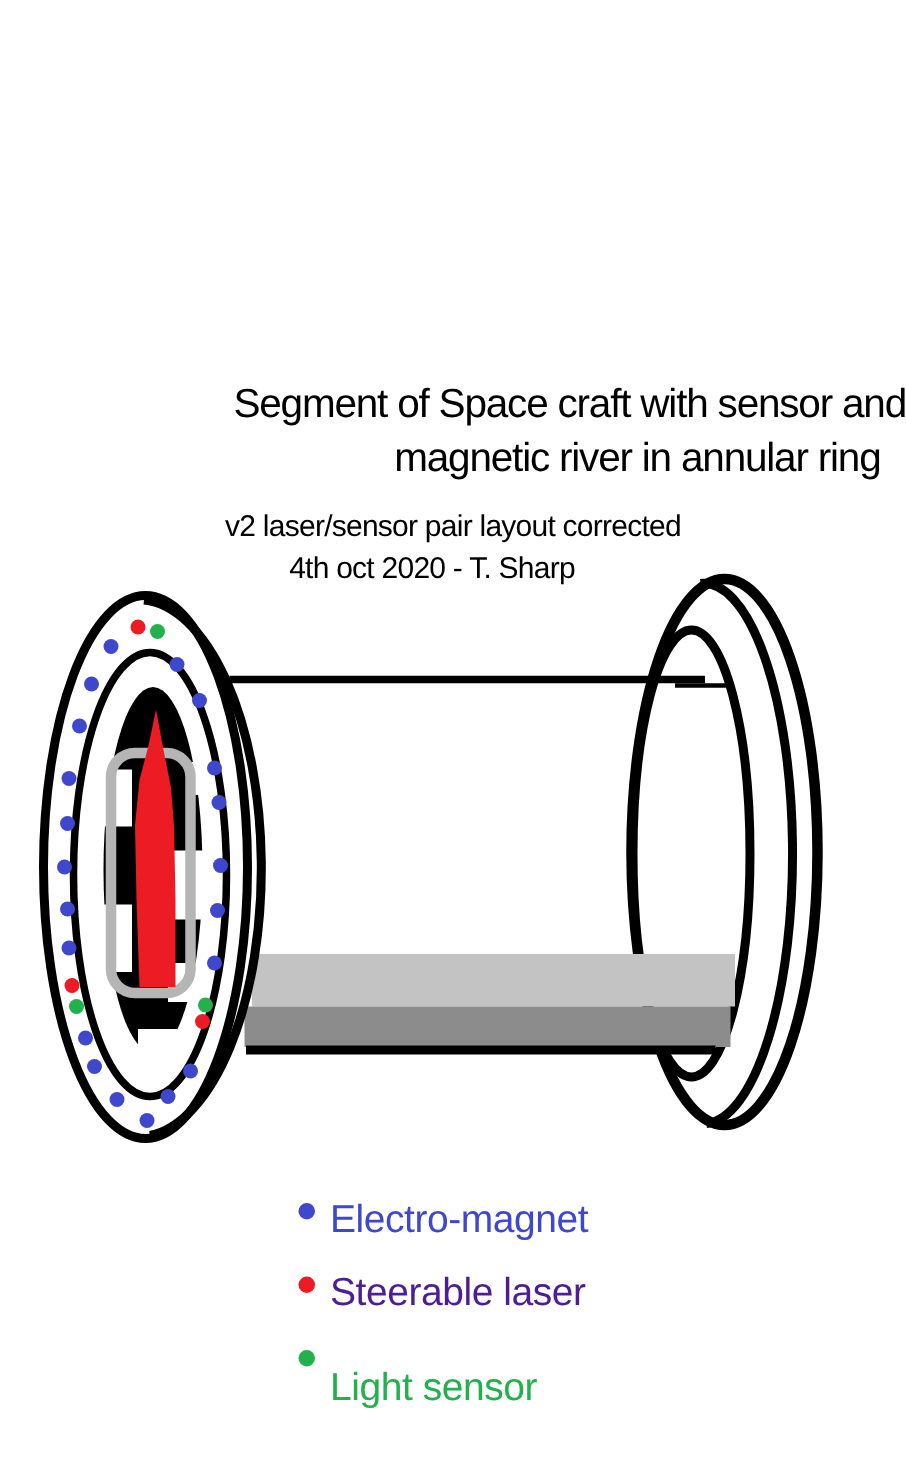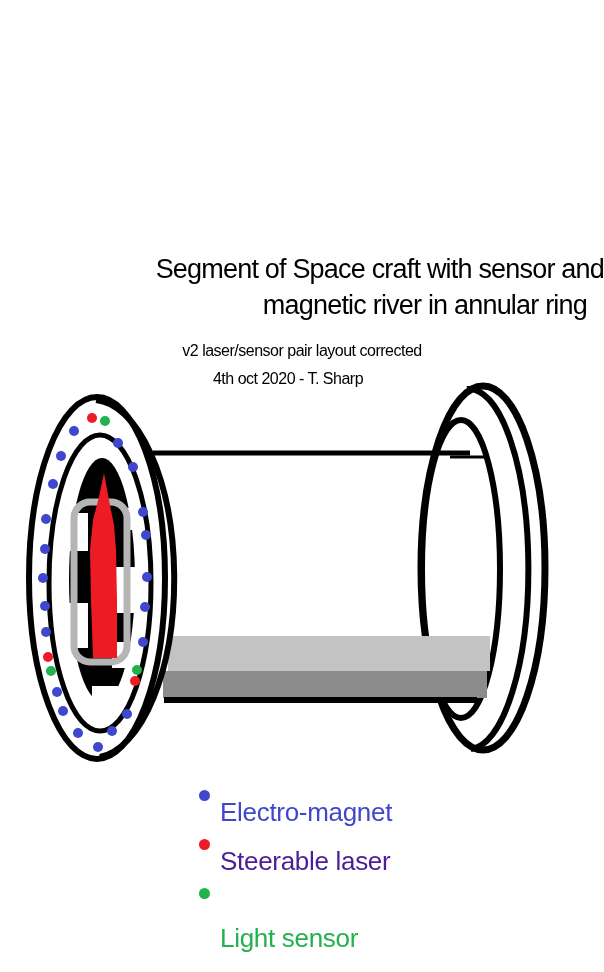--- a/index.html
+++ b/index.html
@@ -7,27 +7,27 @@
     position:relative;width:604px;height:972px;overflow:hidden;background:#ffffff;
     font-family:"Liberation Sans",sans-serif;color:#000;
   }
   .title{
     position:absolute;top:251px;left:0;right:0;text-align:right;
     font-size:27px;line-height:36px;letter-spacing:-0.8px;color:#000;
   }
   .title .l2{position:relative;left:-17px;}
   .subtitle{
     position:absolute;top:337px;left:0;right:0;text-align:center;
-    font-size:16px;line-height:28px;letter-spacing:-0.5px;color:#000;
+    font-size:20px;line-height:28px;letter-spacing:-0.5px;color:#000;
   }
   .subtitle .l2{position:relative;left:-14px;}
   .drawing{position:absolute;left:0;top:0;}
   .legend{position:absolute;left:199px;top:795px;}
   .legend-row{
-    display:flex;gap:10px;height:34px;margin-bottom:15px;
+    display:flex;align-items:center;gap:10px;height:34px;margin-bottom:15px;
     font-size:26px;letter-spacing:-0.3px;line-height:34px;white-space:nowrap;
   }
   .bullet{
     width:11px;height:11px;border-radius:50%;flex:0 0 auto;
     transform:translateY(-5px);background:#444;
   }
 </style>
 </head>
 <body>
 

